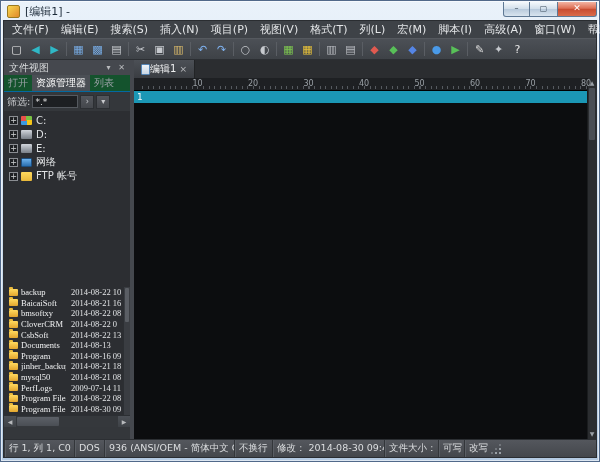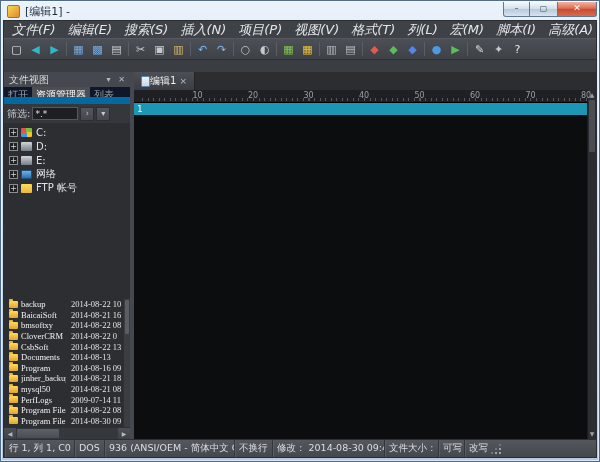--- a/index.html
+++ b/index.html
@@ -21,36 +21,36 @@
   .win-btn.min { border-radius: 0 0 0 3px; }
   .win-btn.max { border-left: none; border-right: none; }
   .win-btn.close { width: 40px; border-radius: 0 0 3px 0; color: #fff; font-size: 9px;
     background: linear-gradient(#f2b3a2,#dd6f55 45%,#c84c31 52%,#d96b4a); }
 
   
   .app { margin: 0 2px; height: 438px; background: #3a3d42; border: 1px solid #2a2d31;
     display: flex; flex-direction: column; }
 
   .menubar { height: 17px; display: flex; background: #3e4247; padding-left: 2px; }
-  .menu-item { font-size: 13px; line-height: 17px; padding: 0 6px; color: #e4e6e8; white-space: nowrap; font-style: italic; }
+  .menu-item { font-size: 11px; line-height: 17px; padding: 0 6px; color: #e4e6e8; white-space: nowrap; }
 
   .toolbar { height: 22px; flex: none; display: flex; align-items: center; padding: 0 3px;
     background: linear-gradient(#4c5056,#3e4247); border-top: 1px solid #55595f; border-bottom: 1px solid #2c2f33; }
   .tb-btn { width: 19px; height: 18px; display: flex; align-items: center; justify-content: center; flex: none; }
   .tb-glyph { font-size: 11px; line-height: 1; }
   .tb-sep { width: 1px; height: 14px; flex: none; background: #2c2f33; border-right: 1px solid #5a5e64; margin: 0 2px; }
 
-  .content { flex: 1; display: flex; min-height: 0; margin-top: 12px; }
+  .content { flex: 1; display: flex; min-height: 0; }
 
   
   .sidebar { width: 126px; flex: none; display: flex; flex-direction: column; background: #34373b; }
   .panel-header { height: 15px; flex: none; background: #45484e; display: flex; align-items: center; padding: 0 2px 0 5px; }
   .panel-title { font-size: 10px; color: #d8dadc; flex: 1; white-space: nowrap; overflow: hidden; }
   .hdr-ic { width: 13px; height: 12px; flex: none; text-align: center; font-size: 8px; line-height: 12px; color: #b8babd; }
-  .side-tabs { height: 17px; flex: none; display: flex; background: #0f172a; border-bottom: 7px solid #0369a1; }
+  .side-tabs { height: 17px; flex: none; display: flex; background: #14532d; border-bottom: 1px solid #0369a1; }
   .side-tab { font-size: 10px; line-height: 16px; padding: 0 4px; color: #9aa0a6; white-space: nowrap; overflow: hidden; }
   .side-tab.active { background: #4b4f55; color: #ffffff; }
   .filter-row { height: 19px; flex: none; display: flex; align-items: center; padding: 0 3px; gap: 2px; }
   .filter-label { font-size: 10px; color: #c8cacd; white-space: nowrap; }
   .filter-input { width: 46px; height: 13px; background: #1d1f22; border: 1px solid #55595f; color: #e0e0e0;
     font-size: 9px; padding: 0 2px; font-family: inherit; }
   .flt-btn { width: 14px; height: 14px; flex: none; background: linear-gradient(#53565c,#44474c);
     border: 1px solid #2c2f33; color: #c8cacd; font-size: 8px; line-height: 12px; text-align: center; }
 
   .tree { height: 176px; flex: none; background: #2c2e32; overflow: hidden; padding-top: 2px; }

